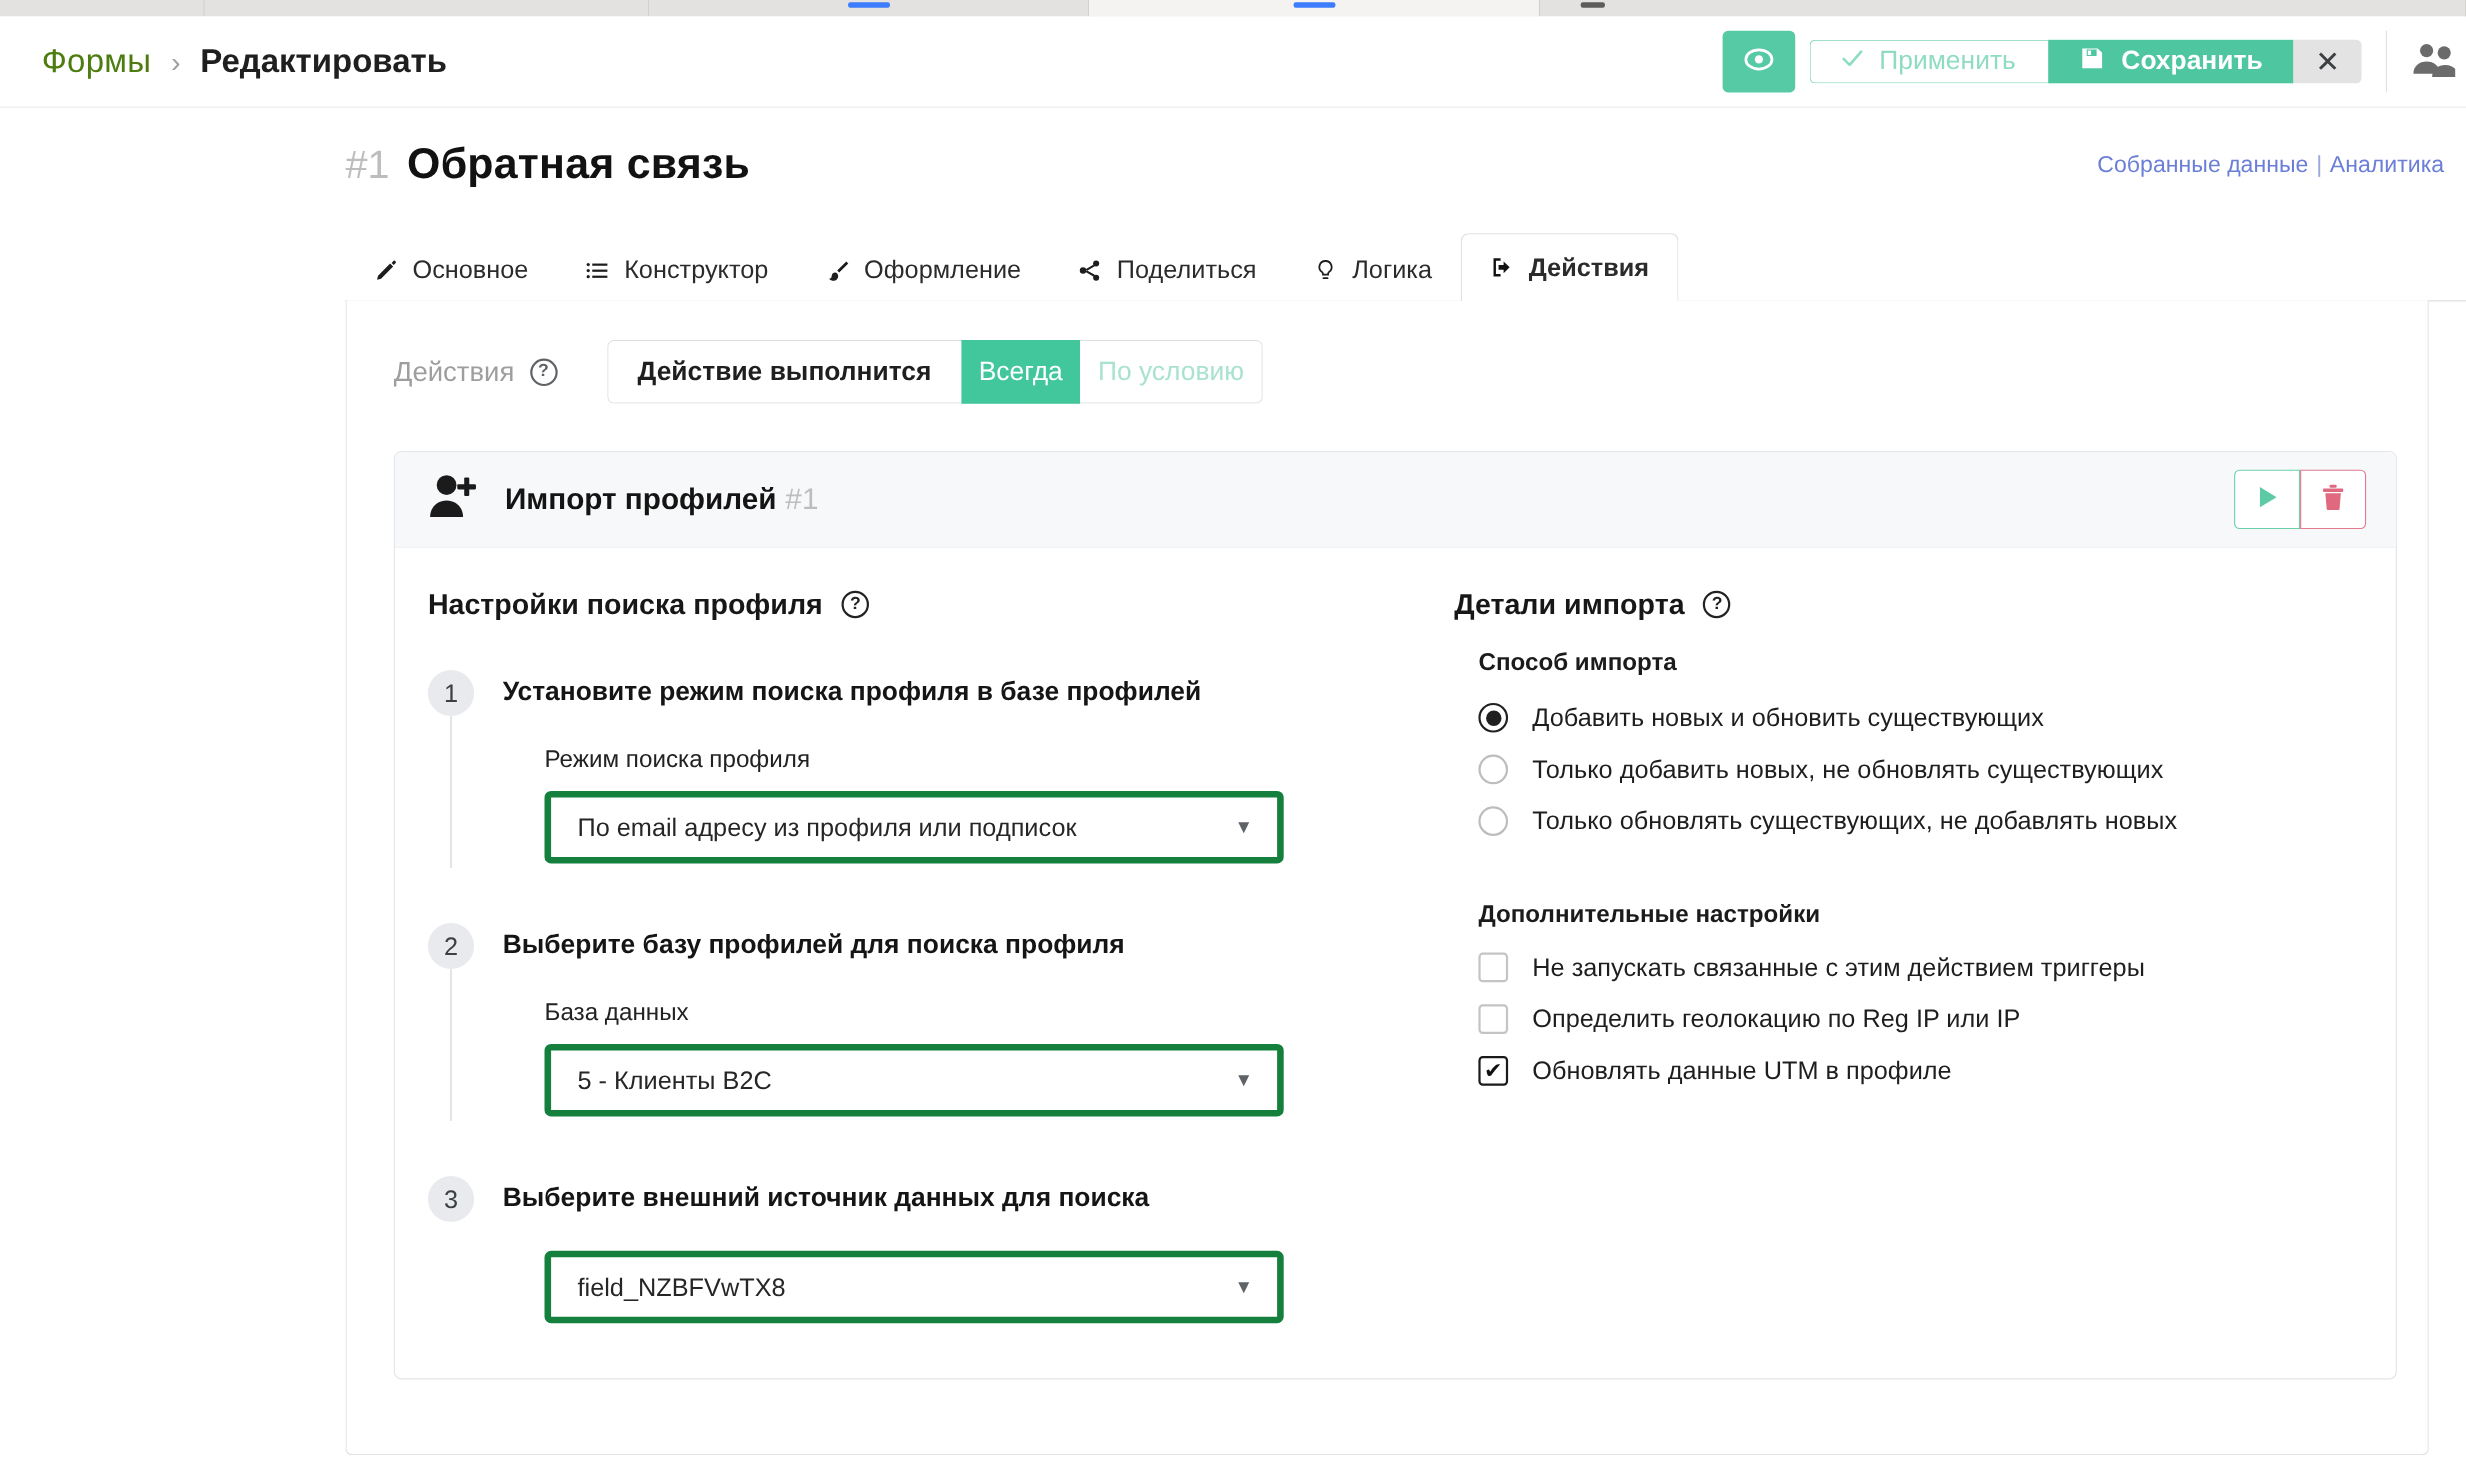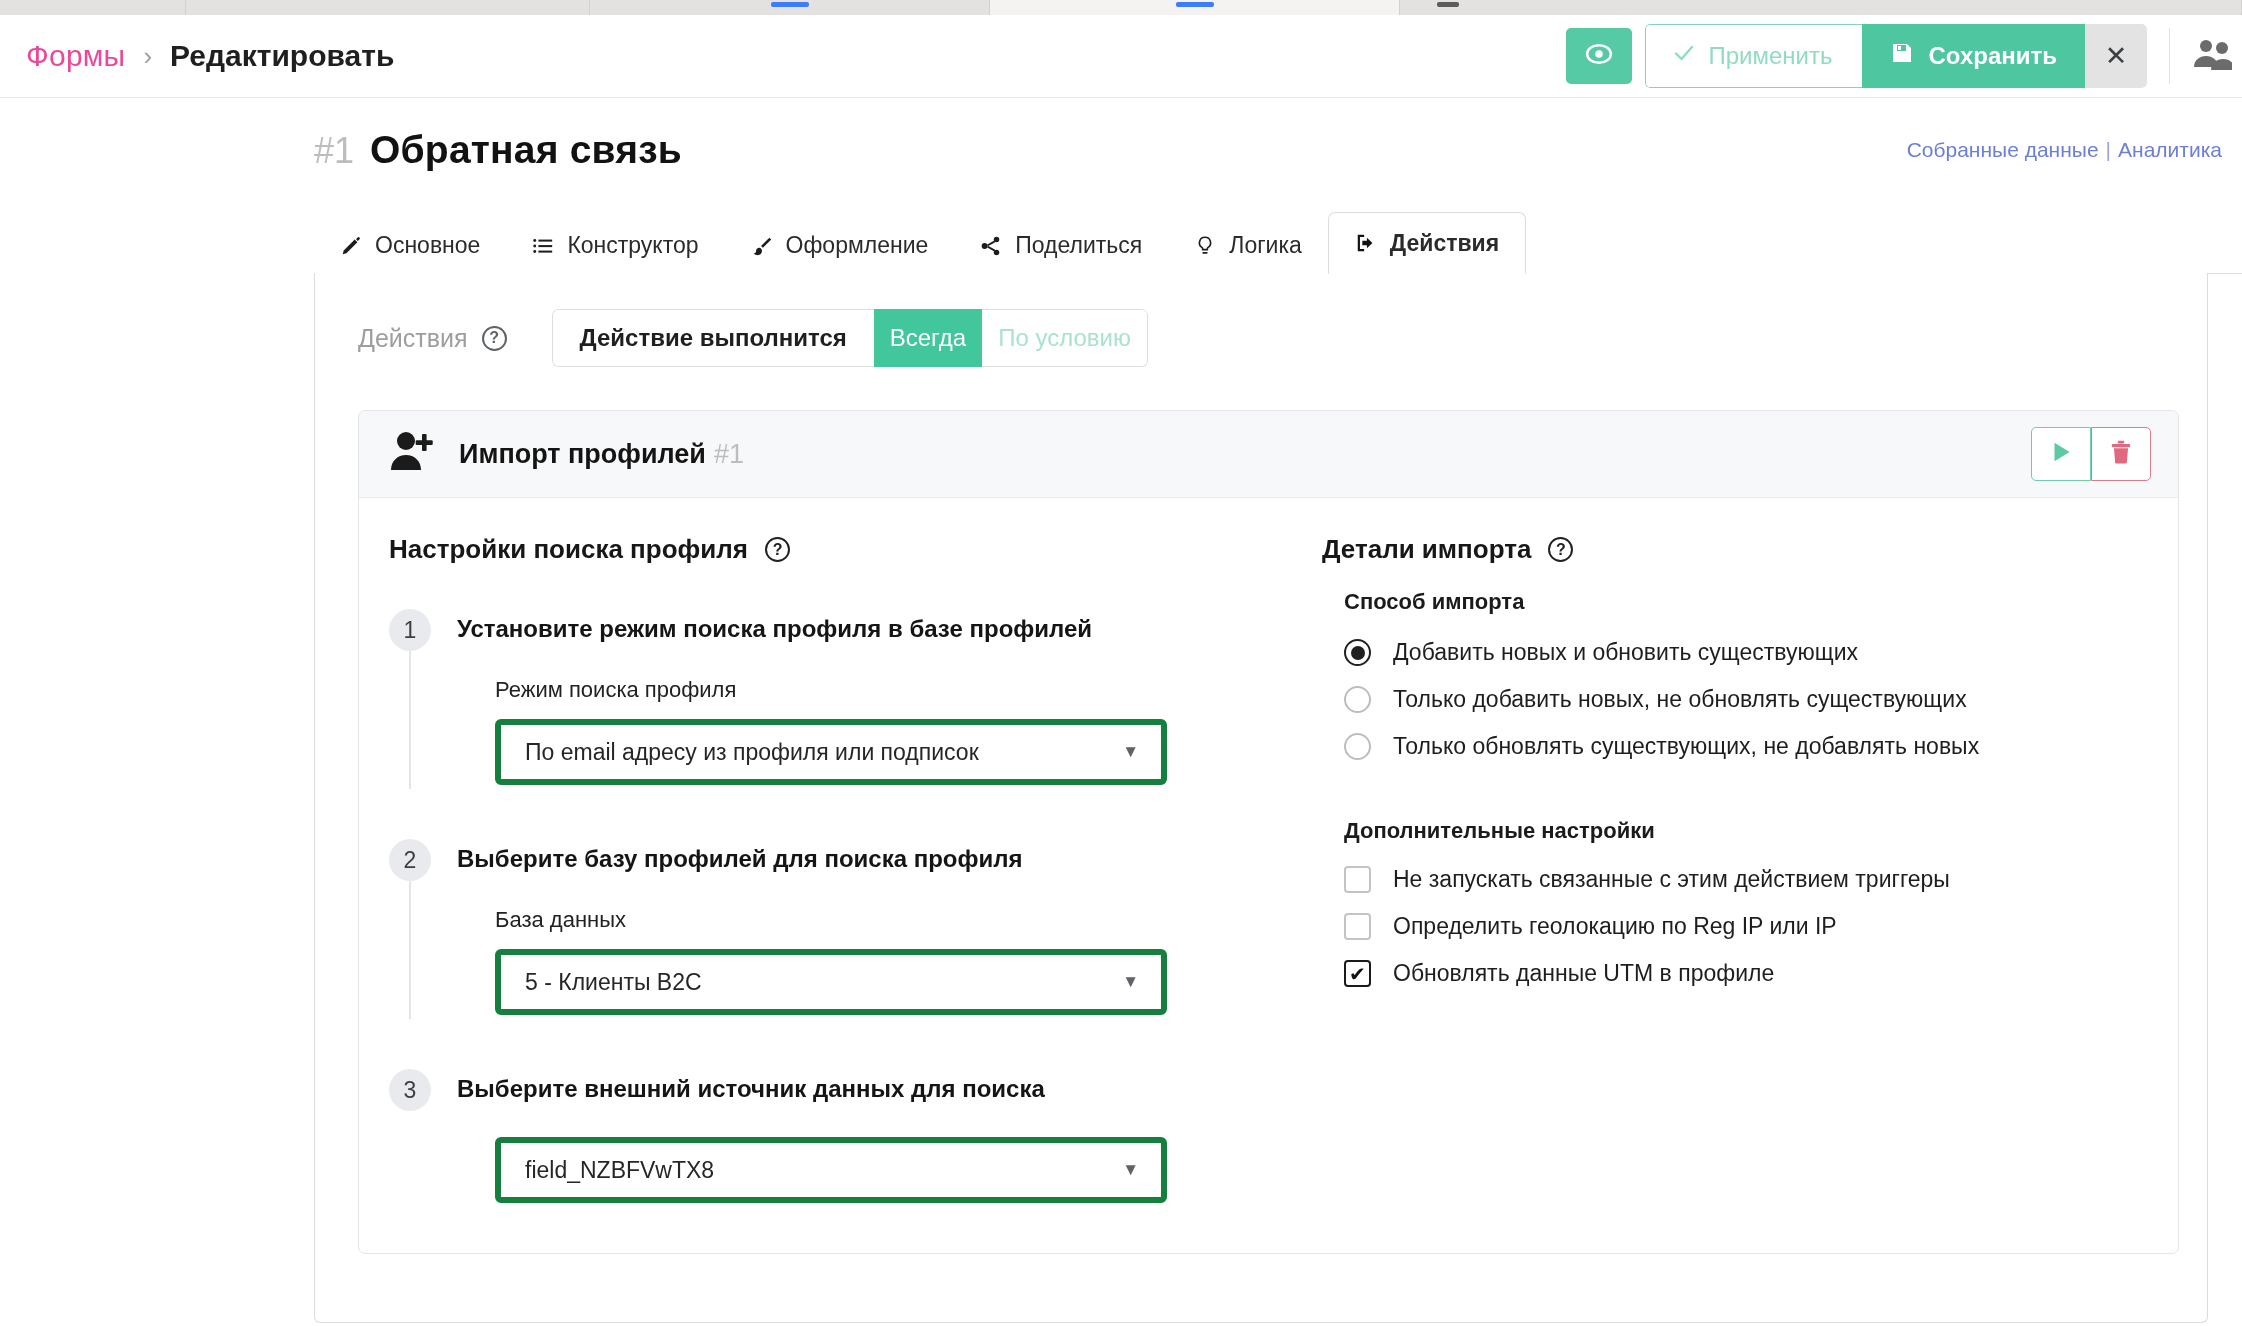--- a/index.html
+++ b/index.html
@@ -17,31 +17,31 @@
   .tabstrip .bluebit { position: absolute; bottom: 8px; left: 50%; transform: translateX(-50%); width: 38px; height: 5px; background: #3b7dfc; border-radius: 2px; }
   .tabstrip .darkbit { position: absolute; bottom: 8px; left: 50%; transform: translateX(-50%); width: 22px; height: 5px; background: #5e5c5a; border-radius: 2px; }
 
   
   .appbar {
     position: absolute; top: 15px; left: 0; width: 2242px; height: 83px;
     background: #ffffff; border-bottom: 1px solid #e6e6e6;
     display: flex; align-items: center;
   }
   .breadcrumb { display: flex; align-items: center; padding-left: 26px; gap: 18px; }
-  .bc-root { font-size: 30px; color: #ec4899; letter-spacing: .2px; }
+  .bc-root { font-size: 30px; color: #4d7c0f; letter-spacing: .2px; margin-left: 12px; }
   .bc-sep { font-size: 26px; color: #9aa0a6; font-weight: 300; }
   .bc-current { font-size: 30px; color: #1f1f1f; font-weight: 700; }
 
   .appbar-right { margin-left: auto; display: flex; align-items: center; height: 100%; padding-right: 0; }
 
   .btn-eye {
     width: 66px; height: 56px; background: #56c9a5; border-radius: 5px;
     display: flex; align-items: center; justify-content: center; cursor: pointer;
   }
-  .btn-group { display: flex; align-items: stretch; margin-left: 13px; height: 64px; border-radius: 5px; overflow: hidden; }
+  .btn-group { display: flex; align-items: stretch; margin-left: 13px; height: 40px; border-radius: 5px; overflow: hidden; }
   .btn-apply {
     background: #ffffff; border: 1px solid #7fd6b9; border-right: none;
     border-radius: 5px 0 0 5px;
     display: flex; align-items: center; gap: 12px; padding: 0 30px 0 26px;
     font-size: 24px; color: #8fdcc2; cursor: pointer;
   }
   .btn-save {
     background: #4ec6a0; color: #ffffff;
     display: flex; align-items: center; gap: 14px; padding: 0 28px;
     font-size: 24px; font-weight: 600; cursor: pointer;

